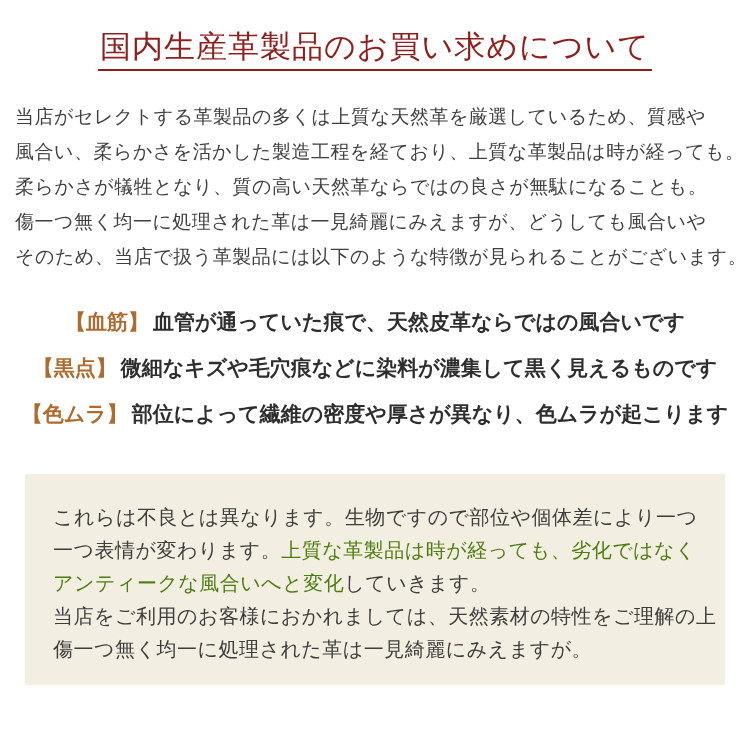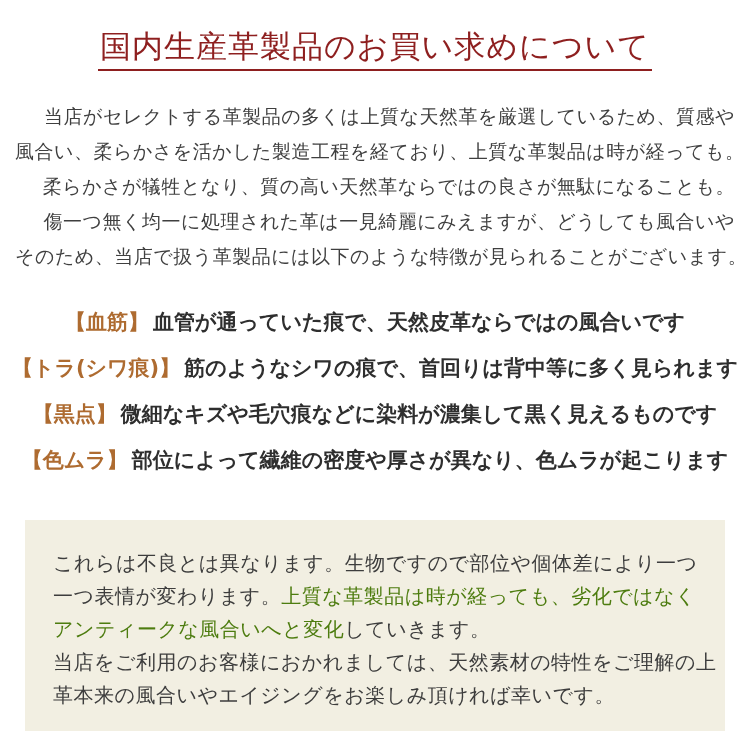--- a/index.html
+++ b/index.html
@@ -42,21 +42,21 @@
   .intro {
     margin-top: 28px;
     padding: 0 15px;
     color: #3f3f3f;
   }
   .intro-line {
     font-size: 19px;
     line-height: 35px;
     letter-spacing: 0.5px;
     white-space: nowrap;
-    text-align: right;
+    text-align: left;
   }
 
   
   .features {
     margin-top: 25px;
     text-align: center;
   }
   .feature {
     font-family: "DejaVu Sans", "Liberation Sans", sans-serif;
     font-size: 21px;
@@ -105,35 +105,32 @@
     <div class="intro-line">柔らかさが犠牲となり、質の高い天然革ならではの良さが無駄になることも。</div>
     <div class="intro-line">傷一つ無く均一に処理された革は一見綺麗にみえますが、どうしても風合いや</div>
     <div class="intro-line">そのため、当店で扱う革製品には以下のような特徴が見られることがございます。</div>
   </div>
 
   <div class="features">
     <div class="feature">
       <span class="feature-label">【血筋】</span><span class="feature-text">血管が通っていた痕で、天然皮革ならではの風合いです</span>
     </div>
     <div class="feature">
-      <span class="feature-label">【トラ(シワ痕)】</span><span class="feature-text">筋のようなシワの痕で、首回りは背中等に多く見られます</span>
-    </div>
-    <div class="feature">
       <span class="feature-label">【黒点】</span><span class="feature-text">微細なキズや毛穴痕などに染料が濃集して黒く見えるものです</span>
     </div>
     <div class="feature">
       <span class="feature-label">【色ムラ】</span><span class="feature-text">部位によって繊維の密度や厚さが異なり、色ムラが起こります</span>
     </div>
   </div>
 
   <div class="note-box">
     <div class="note-line">これらは不良とは異なります。生物ですので部位や個体差により一つ</div>
     <div class="note-line">
       <span>一つ表情が変わります。</span><span class="red-text">上質な革製品は時が経っても、劣化ではなく</span>
     </div>
     <div class="note-line">
       <span class="red-text">アンティークな風合いへと変化</span><span>していきます。</span>
     </div>
     <div class="note-line">当店をご利用のお客様におかれましては、天然素材の特性をご理解の上</div>
-    <div class="note-line">革本来の風合いやエイジングをお楽しみ頂ければ幸いです。</div>
+    <div class="note-line">傷一つ無く均一に処理された革は一見綺麗にみえますが。</div>
   </div>
 
 </div>
 
 </body></html>

